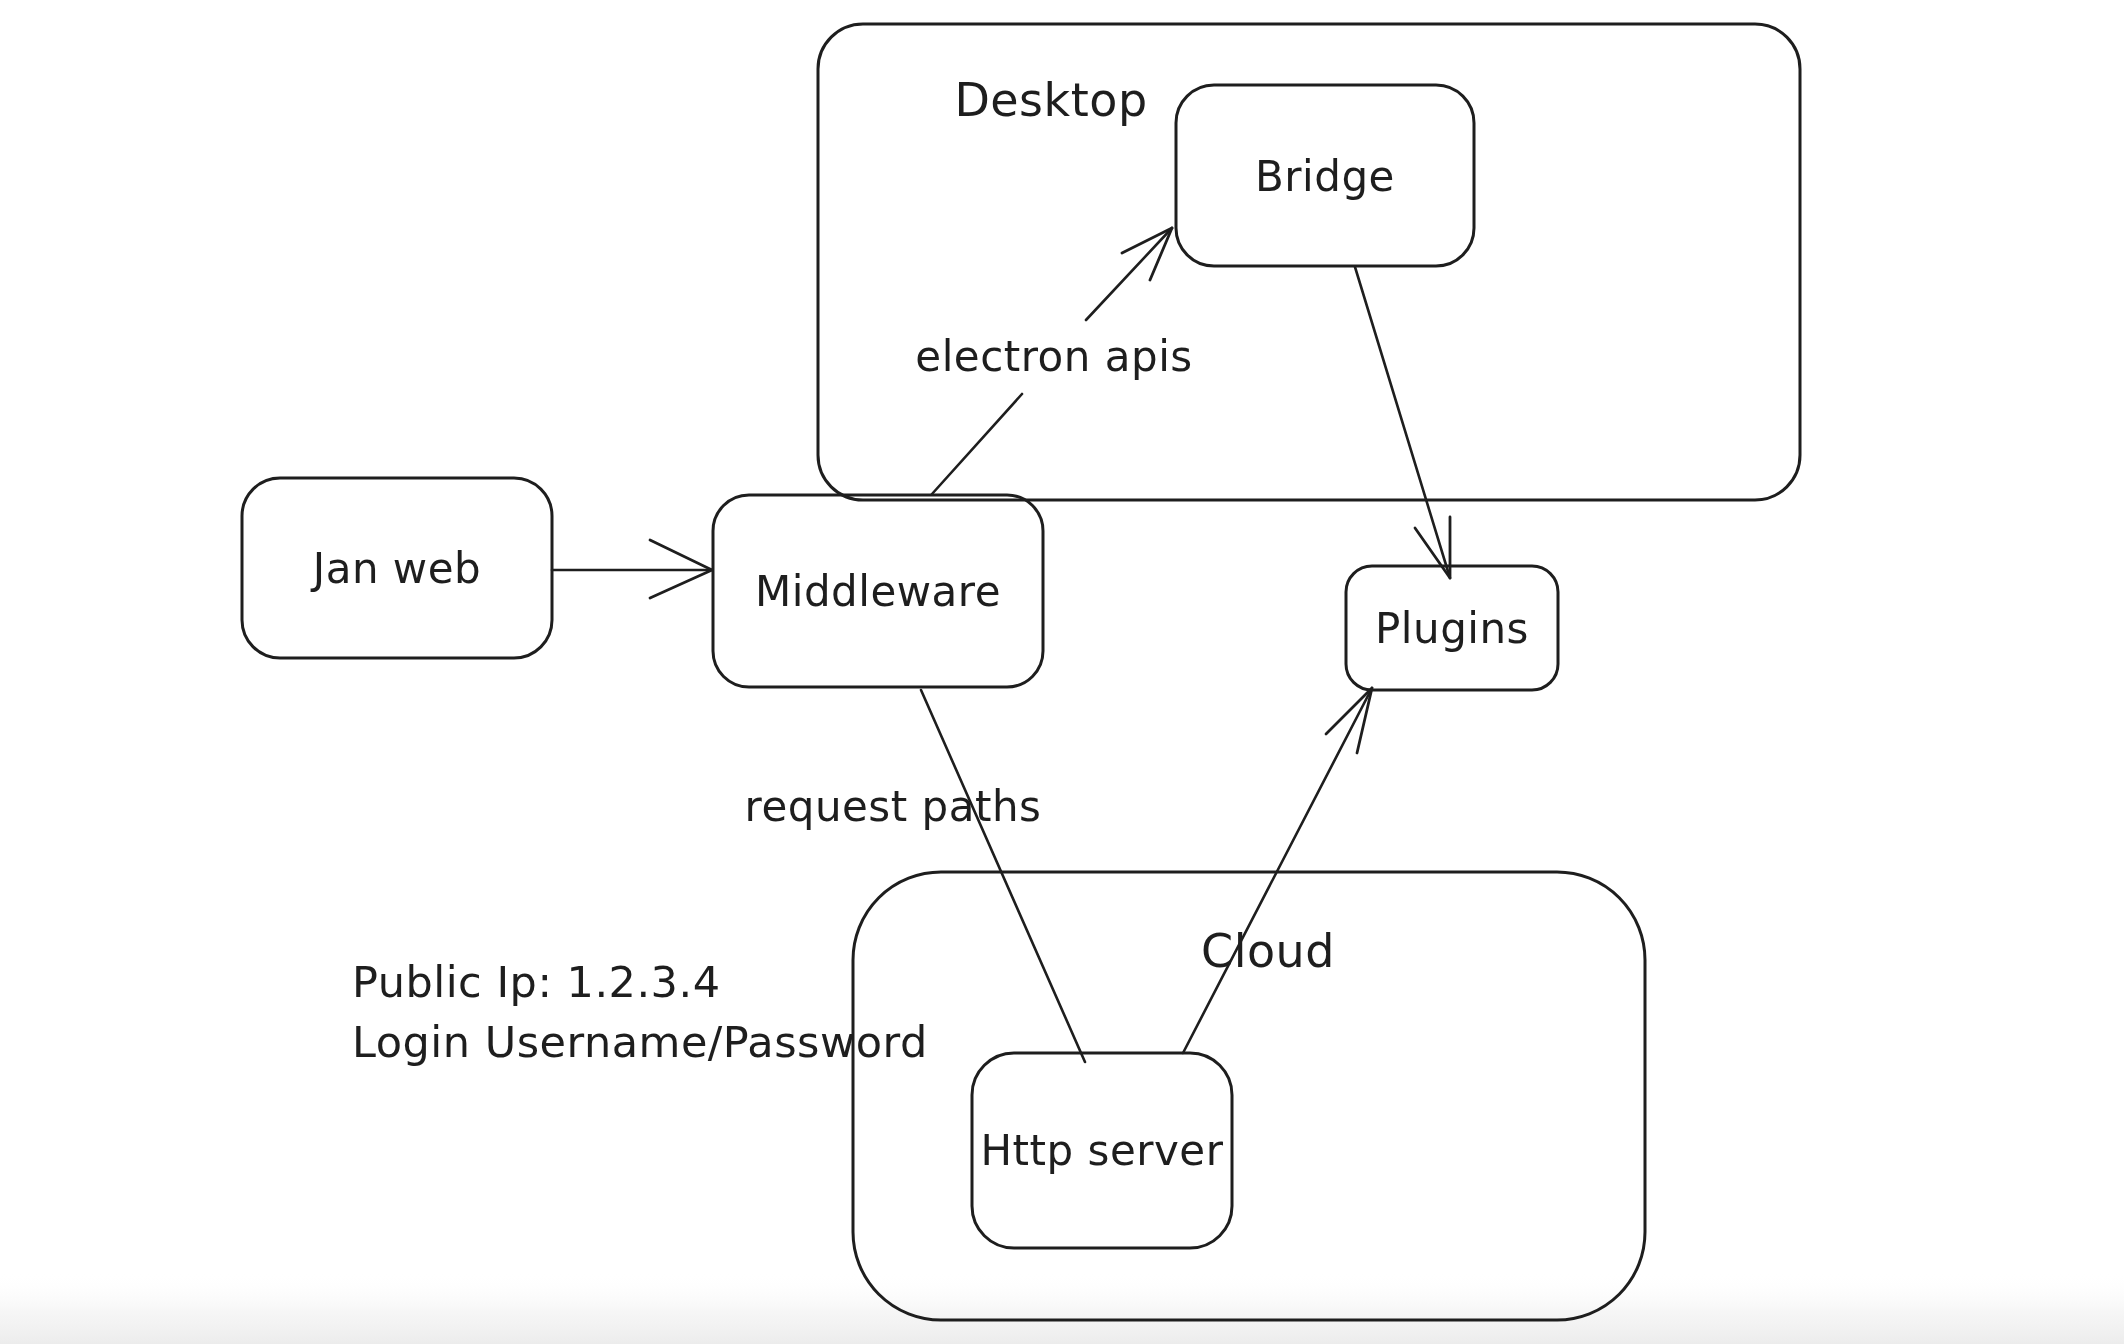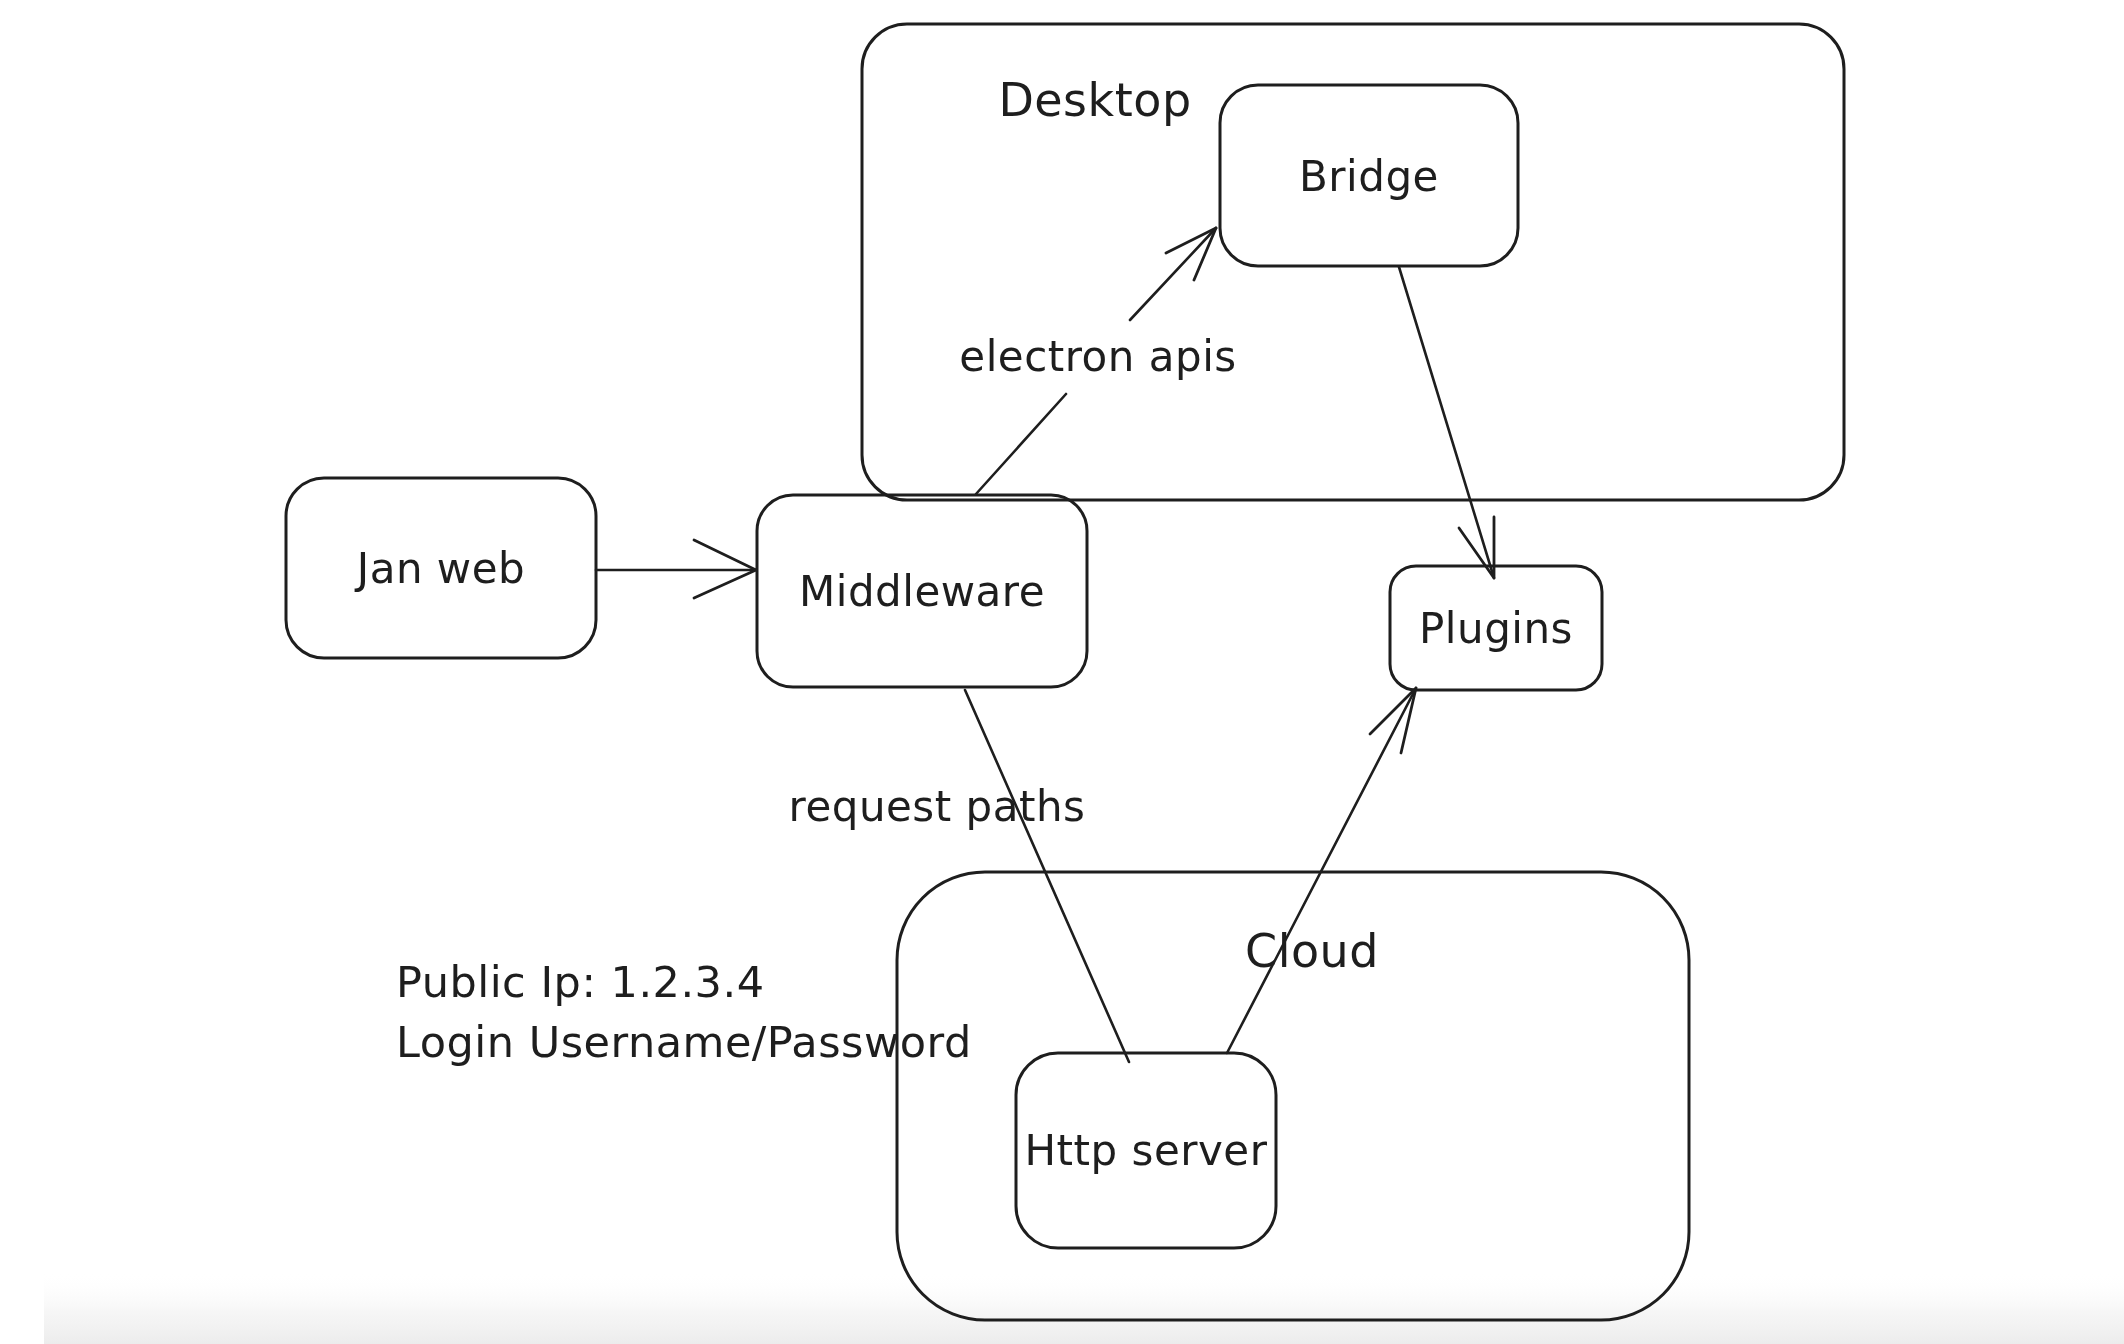--- a/index.html
+++ b/index.html
@@ -8,21 +8,20 @@
     width: 2124px;
     height: 1344px;
     background: #ffffff;
     overflow: hidden;
   }
   .stage {
     position: relative;
     width: 1960px;
     height: 1344px;
     font-family: "DejaVu Sans", sans-serif;
-    padding-left: 44px;
   }
   svg { display: block; }
   .shape {
     fill: none;
     stroke: #1e1e1e;
     stroke-width: 3;
   }
   .edge-line {
     fill: none;
     stroke: #1e1e1e;

